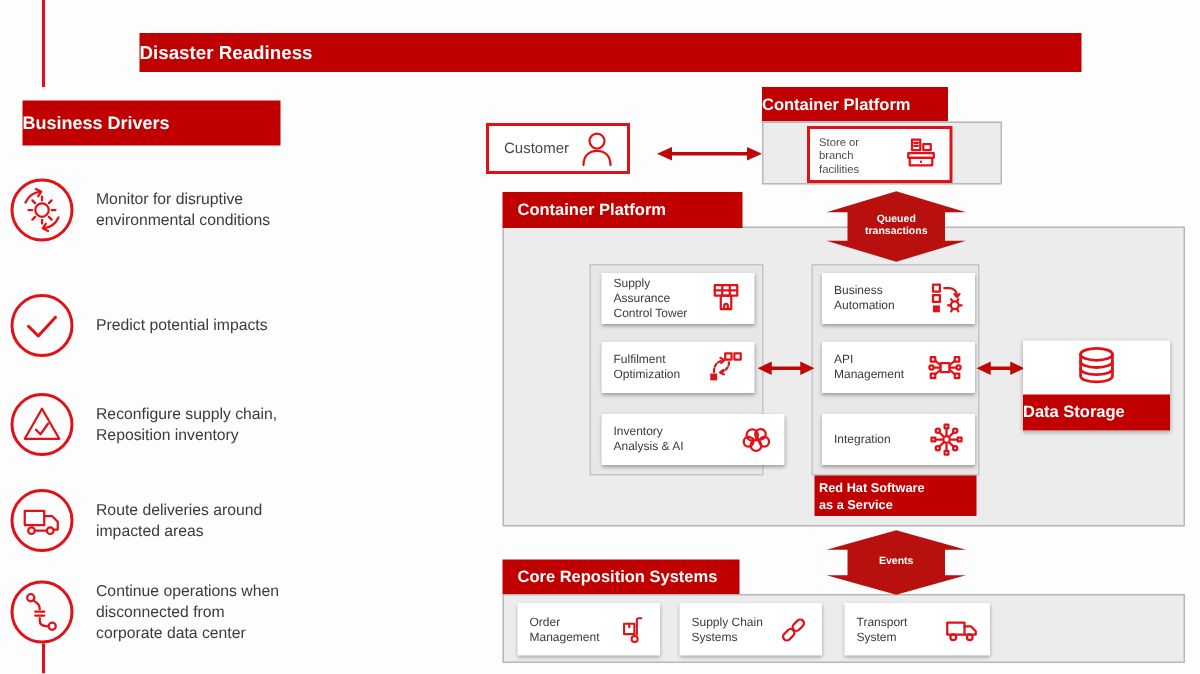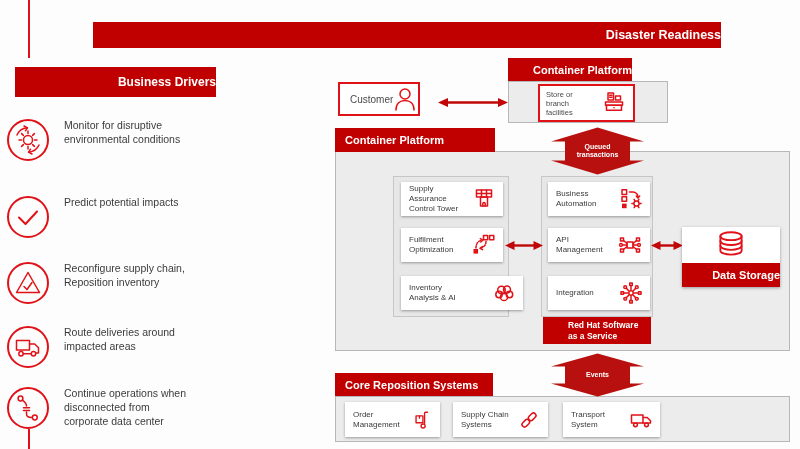--- a/index.html
+++ b/index.html
@@ -1,49 +1,49 @@
 <!DOCTYPE html>
 <html><head>
 <meta charset="utf-8">
 <style>
   body{margin:0;background:#fff}
   #app{position:relative;width:800px;height:449px;background:#fdfdfd;font-family:"Liberation Sans",sans-serif;overflow:hidden}
   .abs{position:absolute;box-sizing:border-box}
   .redbar{background:#c00000;color:#fff;font-weight:bold;display:flex;align-items:center;box-sizing:border-box}
-  .center{justify-content:flex-end}
+  .center{justify-content:flex-start}
   .padl{padding-left:10px}
   .gray{background:#ececec;border:1px solid #b7b7b7}
   .subgray{background:#e7e7e7;border:1px solid #c6c6c6}
   .card{background:#fff;box-shadow:0 1px 2.5px rgba(0,0,0,.35);display:flex;align-items:center;justify-content:space-between;padding:0 7px 0 8px;font-size:8px;line-height:10px;color:#3a3a3a}
   .redborder{background:#fff;border:2px solid #e01218;display:flex;align-items:center;justify-content:space-between;color:#4a4a4a}
   .pre{white-space:pre-line}
   .ic{stroke:#e01218;fill:none;stroke-width:1.5;stroke-linecap:round;stroke-linejoin:round;flex:none}
   .ic .f{fill:#e01218;stroke:none}
   .circ{stroke-width:2}
   .harrow line{stroke:#c00606;stroke-width:2.4}
   .harrow polygon{fill:#c00606;stroke:none}
   .fat polygon{fill:#b8100e}
   .fat-text{position:absolute;inset:0;display:flex;align-items:center;justify-content:center;color:#fff;font-weight:bold;font-size:7px;line-height:8.5px;text-align:center}
   .vline{width:2px;background:#e01218}
-  .sb-row{display:flex;align-items:flex-start;gap:14px}
+  .sb-row{display:flex;align-items:center;gap:14px}
   .sb-label{font-size:10.5px;line-height:14px;color:#3b3b3b}
 </style>
 </head>
 <body>
 
 <div id="app">
 
   <div class="abs vline" style="left:28px;top:0;height:58px"></div>
   <div class="abs vline" style="left:28px;top:429px;height:20px"></div>
 
   <div class="abs redbar center" style="left:93px;top:22px;width:628px;height:26px;font-size:12.5px">
     <span>Disaster Readiness</span>
   </div>
 
-  <div class="abs redbar center" style="left:15px;top:67px;width:201px;height:30px;font-size:12px">
+  <div class="abs redbar center" style="left:15px;top:67px;width:172px;height:30px;font-size:12px">
     <span>Business Drivers</span>
   </div>
 
   <div class="abs sb-row" style="left:6px;top:118px">
     <svg class="ic" width="44" height="44" viewBox="0 0 44 44">
       <circle class="circ" cx="22" cy="22" r="20"></circle>
       <circle cx="22" cy="22" r="4.5"></circle>
       <path d="M28.5,22 L31,22 M22,28.5 L22,31 M15.5,22 L13,22 M22,15.5 L22,13 M26.6,26.6 L28.4,28.4 M17.4,26.6 L15.6,28.4 M26.6,17.4 L28.4,15.6 M17.4,17.4 L15.6,15.6"></path>
       <path d="M11,17 A12.5,12.5 0 0 1 21,9.8"></path>
         <path d="M18,8 L21.5,9.8 L19.5,12.8"></path>
@@ -92,21 +92,21 @@
       <path d="M16.3,14.2 C19.5,16.5 20.5,17.5 20.5,20"></path>
       <path d="M17.5,21.8 h6 M17.5,24.4 h6"></path>
       <path d="M20.5,26 V28 C20.5,30.5 23,31.5 25.8,31.5"></path>
       <circle cx="28.8" cy="31.5" r="2.4"></circle>
     </svg>
     <div class="sb-label pre">Continue operations when
 disconnected from
 corporate data center</div>
   </div>
 
-  <div class="abs redborder" style="left:338px;top:82px;width:82px;height:34px;padding:0 8px 0 10px;font-size:10px">
+  <div class="abs redborder" style="left:324px;top:82px;width:96px;height:34px;padding:0 8px 0 10px;font-size:10px">
     <span>Customer</span>
     <svg class="ic" width="24" height="26" viewBox="0 0 24 26">
       <circle cx="12" cy="8" r="5"></circle>
       <path d="M3,24 C3,17.5 7,14.5 12,14.5 C17,14.5 21,17.5 21,24"></path>
     </svg>
   </div>
 
   <svg class="abs harrow" style="left:438px;top:96px" width="70" height="13" viewBox="0 0 70 13">
     <line x1="9" y1="6.5" x2="61" y2="6.5"></line>
     <polygon points="0,6.5 10,2 10,11"></polygon>
@@ -222,21 +222,21 @@
         <rect x="10.75" y="19.5" width="2.5" height="2.5"></rect>
       <rect x="19.5" y="10.75" width="2.5" height="2.5"></rect>
         <rect x="2" y="10.75" width="2.5" height="2.5"></rect>
       <circle cx="17.8" cy="6.2" r="1.4"></circle>
         <circle cx="17.8" cy="17.8" r="1.4"></circle>
       <circle cx="6.2" cy="17.8" r="1.4"></circle>
         <circle cx="6.2" cy="6.2" r="1.4"></circle>
     </svg>
   </div>
 
-  <div class="abs redbar" style="left:543px;top:317px;width:108px;height:27px;font-size:8.5px;line-height:11px;padding-left:25px;z-index:4">
+  <div class="abs redbar" style="left:543px;top:317px;width:108px;height:27px;font-size:8.5px;line-height:11px;padding-left:3px;z-index:4">
     <span class="pre">Red Hat Software
 as a Service</span>
   </div>
 
   <svg class="abs harrow" style="left:505px;top:239px" width="38" height="13" viewBox="0 0 38 13">
     <line x1="8" y1="6.5" x2="30" y2="6.5"></line>
     <polygon points="0,6.5 9.5,2 9.5,11"></polygon>
     <polygon points="38,6.5 28.5,2 28.5,11"></polygon>
   </svg>
   <svg class="abs harrow" style="left:651px;top:239px" width="32" height="13" viewBox="0 0 32 13">

